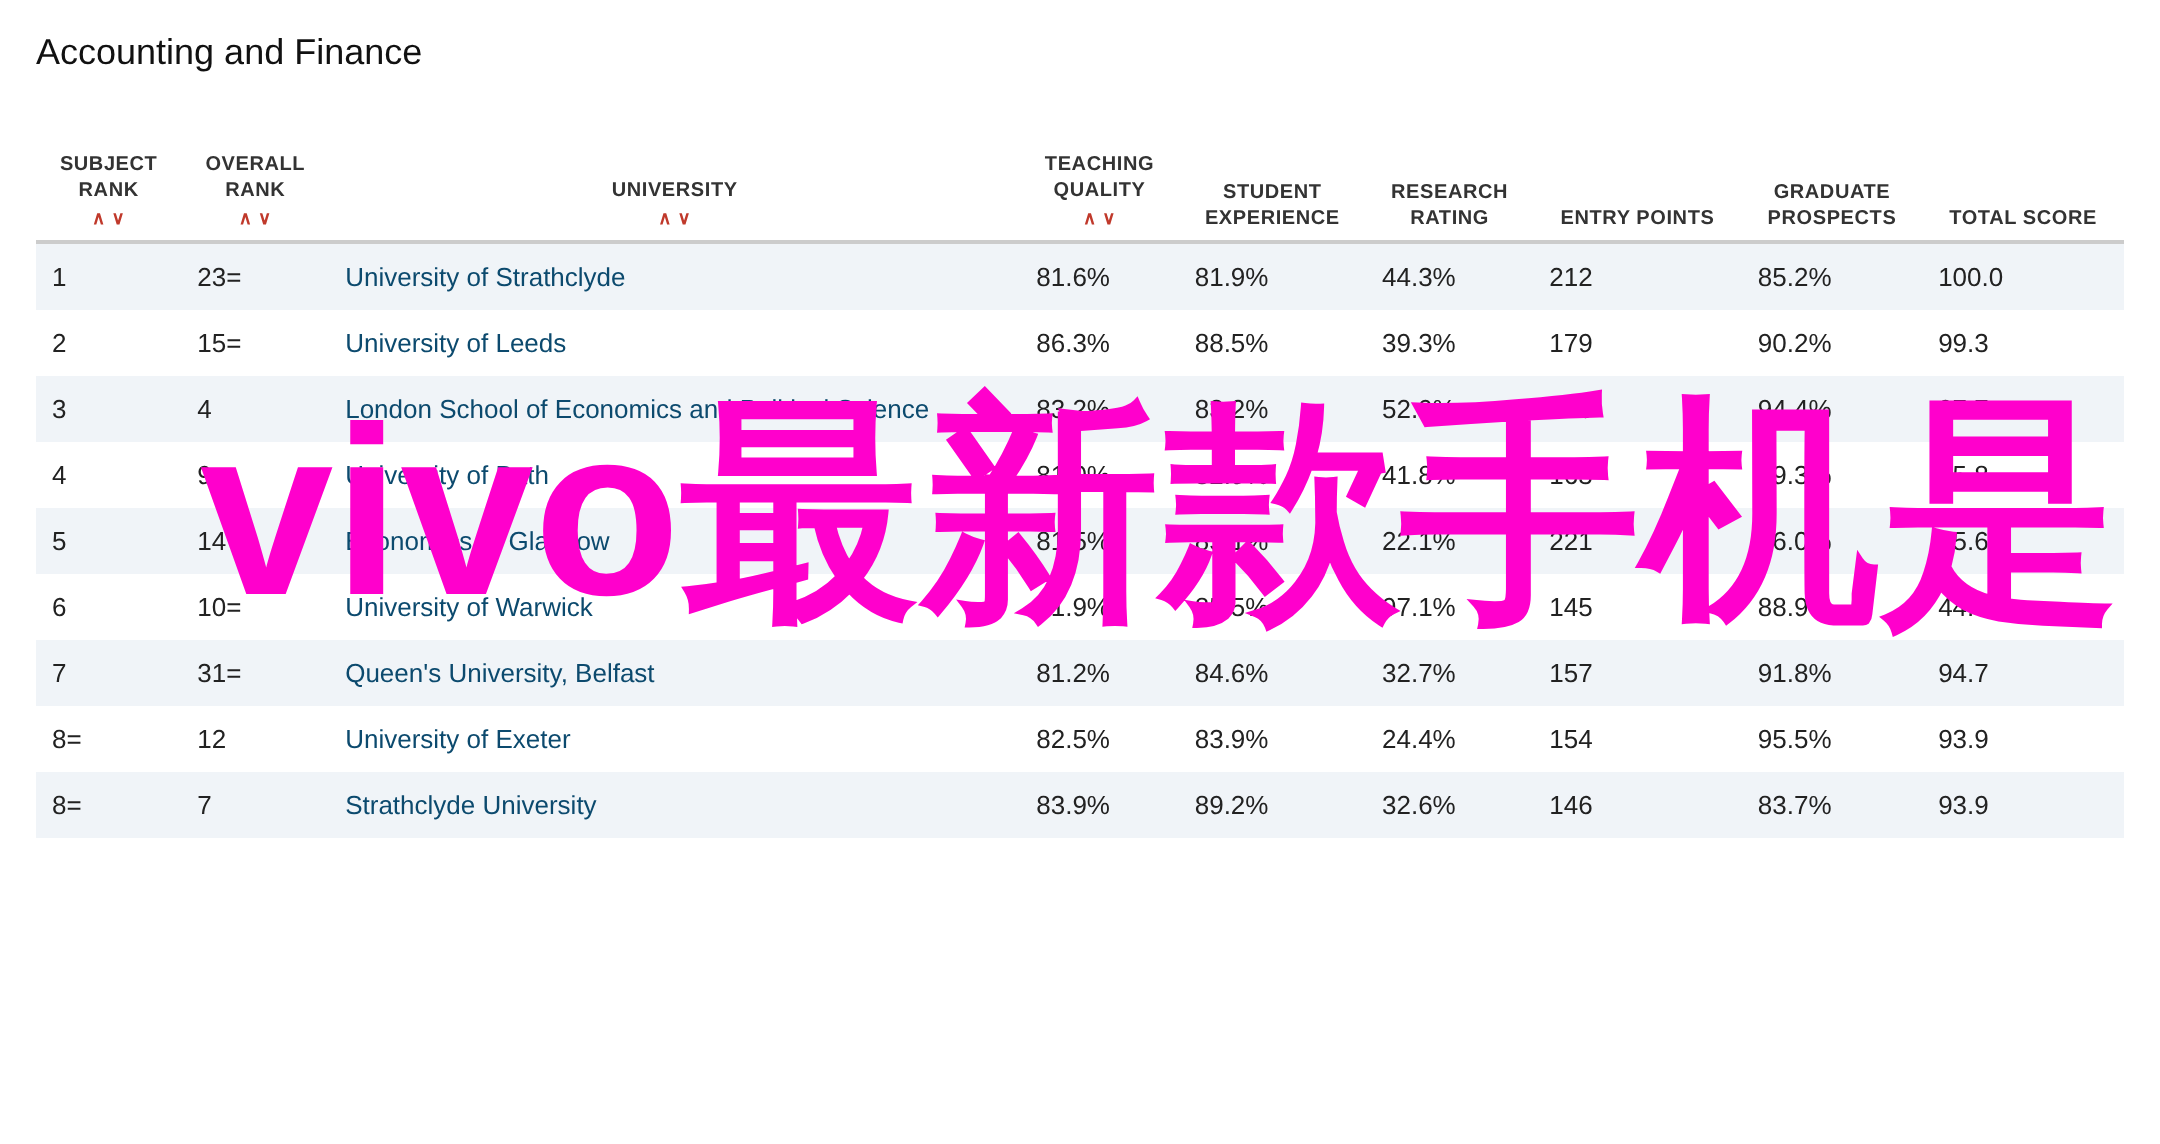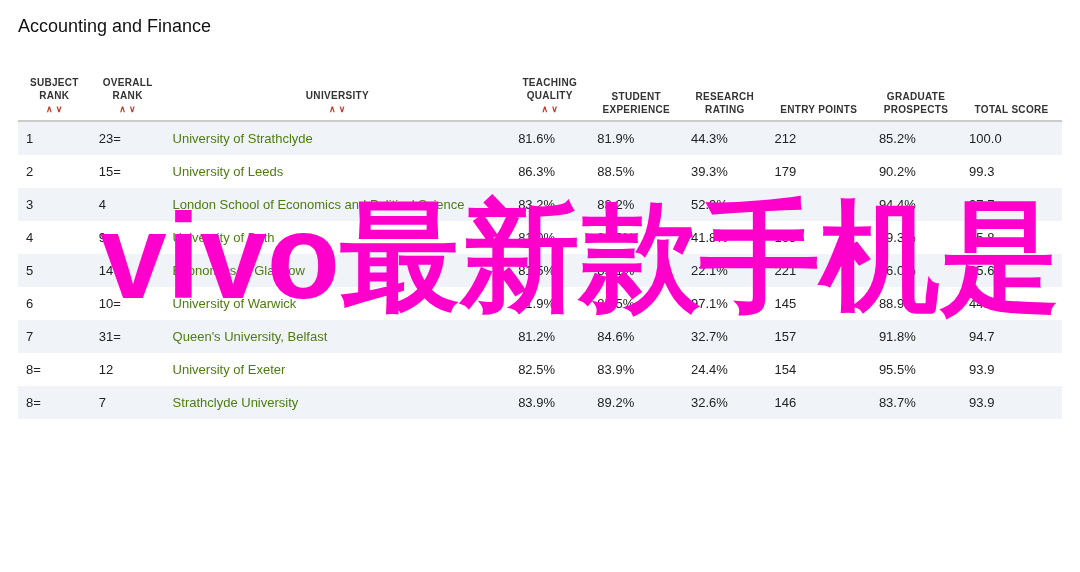--- a/index.html
+++ b/index.html
@@ -52,21 +52,21 @@
     tbody tr:nth-child(even) {
       background: #fff;
     }
     tbody td {
       padding: 9px 8px;
       color: #222;
       font-size: 13px;
       vertical-align: middle;
     }
     .uni-link {
-      color: #4d7c0f;
+      color: #0c4a6e;
       text-decoration: none;
       cursor: pointer;
     }
     .overlay-text {
       position: absolute;
       top: 196px;
       left: 100px;
       font-size: 120px;
       font-weight: 900;
       color: #ff00cc;

